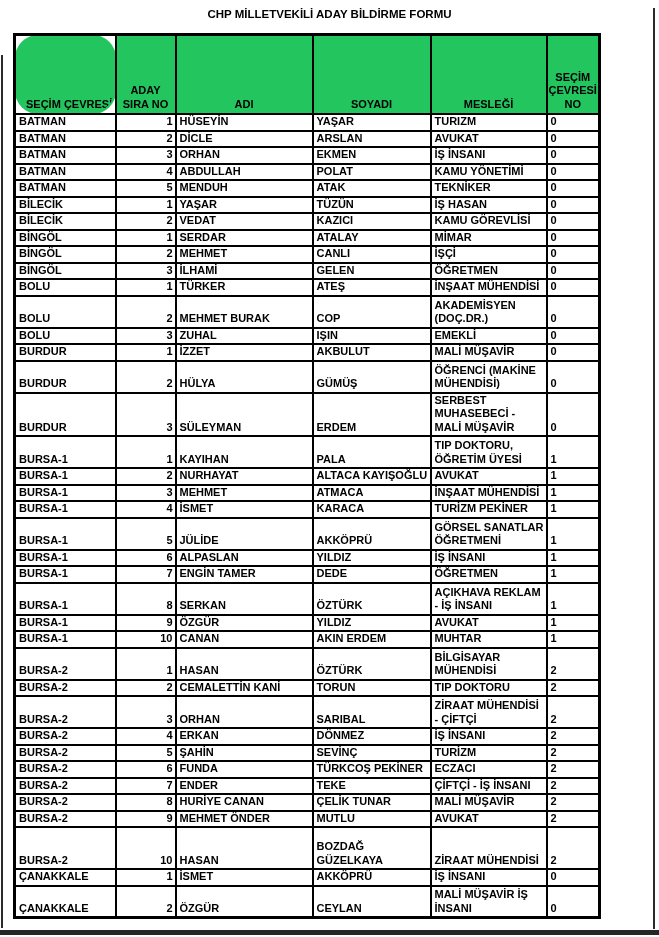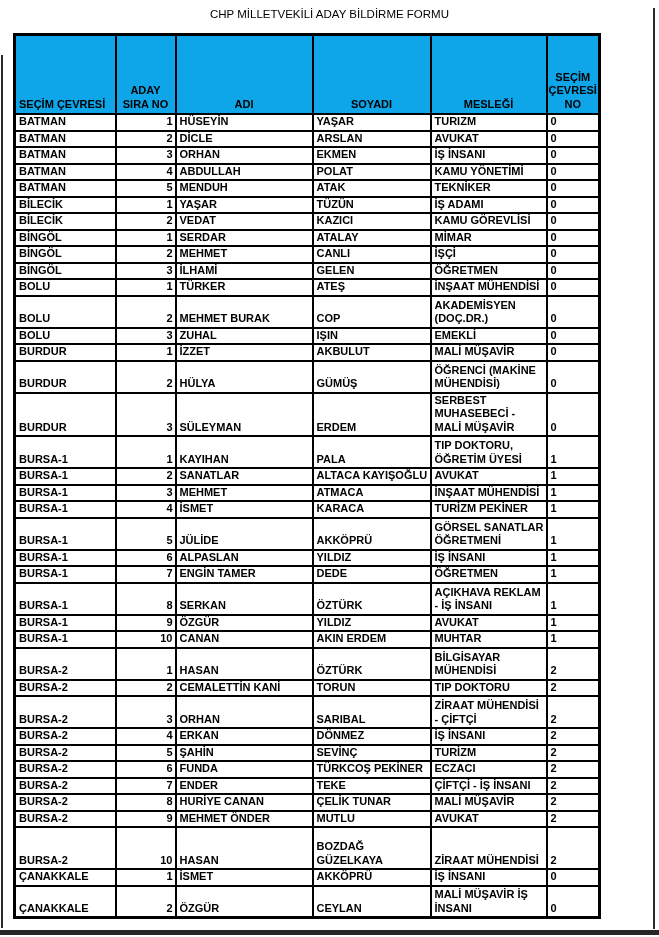--- a/index.html
+++ b/index.html
@@ -6,43 +6,43 @@
   body {
     width:659px; height:937px;
     background:#ffffff;
     font-family:"Liberation Sans", sans-serif;
     position:relative;
     overflow:hidden;
   }
   .title {
     position:absolute; top:8px; left:0; width:659px;
     text-align:center;
-    font-size:11.5px; font-weight:400; color:#000;
+    font-size:11.5px; font-weight:700; color:#000;
   }
   table.cand {
     position:absolute; top:33px; left:13px;
     border-collapse:collapse; table-layout:fixed;
     border:3px solid #000;
   }
   table.cand th, table.cand td {
     border:2px solid #000;
     vertical-align:bottom;
     font-size:11px; font-weight:700; color:#000;
     line-height:13.5px;
     padding:0 2px 1px 3px;
     overflow:hidden;
     word-wrap:break-word;
   }
   table.cand thead th {
-    background:#0ea5e9;
+    background:#22c55e;
     height:75px;
     text-align:center;
     padding:0 1px 2px 1px;
   }
-  table.cand thead th.first { text-align:left; padding-left:3px; }
+  table.cand thead th.first { text-align:left; padding-left:10px;border-radius:23px; }
   tbody tr.h1 { height:16px;padding-left:20px; }
   tbody tr.h2 { height:32px; }
   tbody tr.h3 { height:42px; }
   td.col-order_no { text-align:right; padding-right:1px; }
   td.col-district_no { text-align:left; }
   .page-border-left {
     position:absolute; left:1px; top:55px; height:873px; width:2px;
     background:#2b2b2b;
   }
   .page-border-right {
@@ -117,21 +117,21 @@
         <td class="col-first_name">MENDUH</td>
         <td class="col-surname">ATAK</td>
         <td class="col-profession">TEKNİKER</td>
         <td class="col-district_no">0</td>
       </tr>
       <tr class="h1">
         <td class="col-district">BİLECİK</td>
         <td class="col-order_no">1</td>
         <td class="col-first_name">YAŞAR</td>
         <td class="col-surname">TÜZÜN</td>
-        <td class="col-profession">İŞ ADAMI</td>
+        <td class="col-profession">İŞ HASAN</td>
         <td class="col-district_no">0</td>
       </tr>
       <tr class="h1">
         <td class="col-district">BİLECİK</td>
         <td class="col-order_no">2</td>
         <td class="col-first_name">VEDAT</td>
         <td class="col-surname">KAZICI</td>
         <td class="col-profession">KAMU GÖREVLİSİ</td>
         <td class="col-district_no">0</td>
       </tr>
@@ -211,21 +211,21 @@
         <td class="col-district">BURSA-1</td>
         <td class="col-order_no">1</td>
         <td class="col-first_name">KAYIHAN</td>
         <td class="col-surname">PALA</td>
         <td class="col-profession">TIP DOKTORU, ÖĞRETİM ÜYESİ</td>
         <td class="col-district_no">1</td>
       </tr>
       <tr class="h1">
         <td class="col-district">BURSA-1</td>
         <td class="col-order_no">2</td>
-        <td class="col-first_name">SANATLAR</td>
+        <td class="col-first_name">NURHAYAT</td>
         <td class="col-surname">ALTACA KAYIŞOĞLU</td>
         <td class="col-profession">AVUKAT</td>
         <td class="col-district_no">1</td>
       </tr>
       <tr class="h1">
         <td class="col-district">BURSA-1</td>
         <td class="col-order_no">3</td>
         <td class="col-first_name">MEHMET</td>
         <td class="col-surname">ATMACA</td>
         <td class="col-profession">İNŞAAT MÜHENDİSİ</td>

